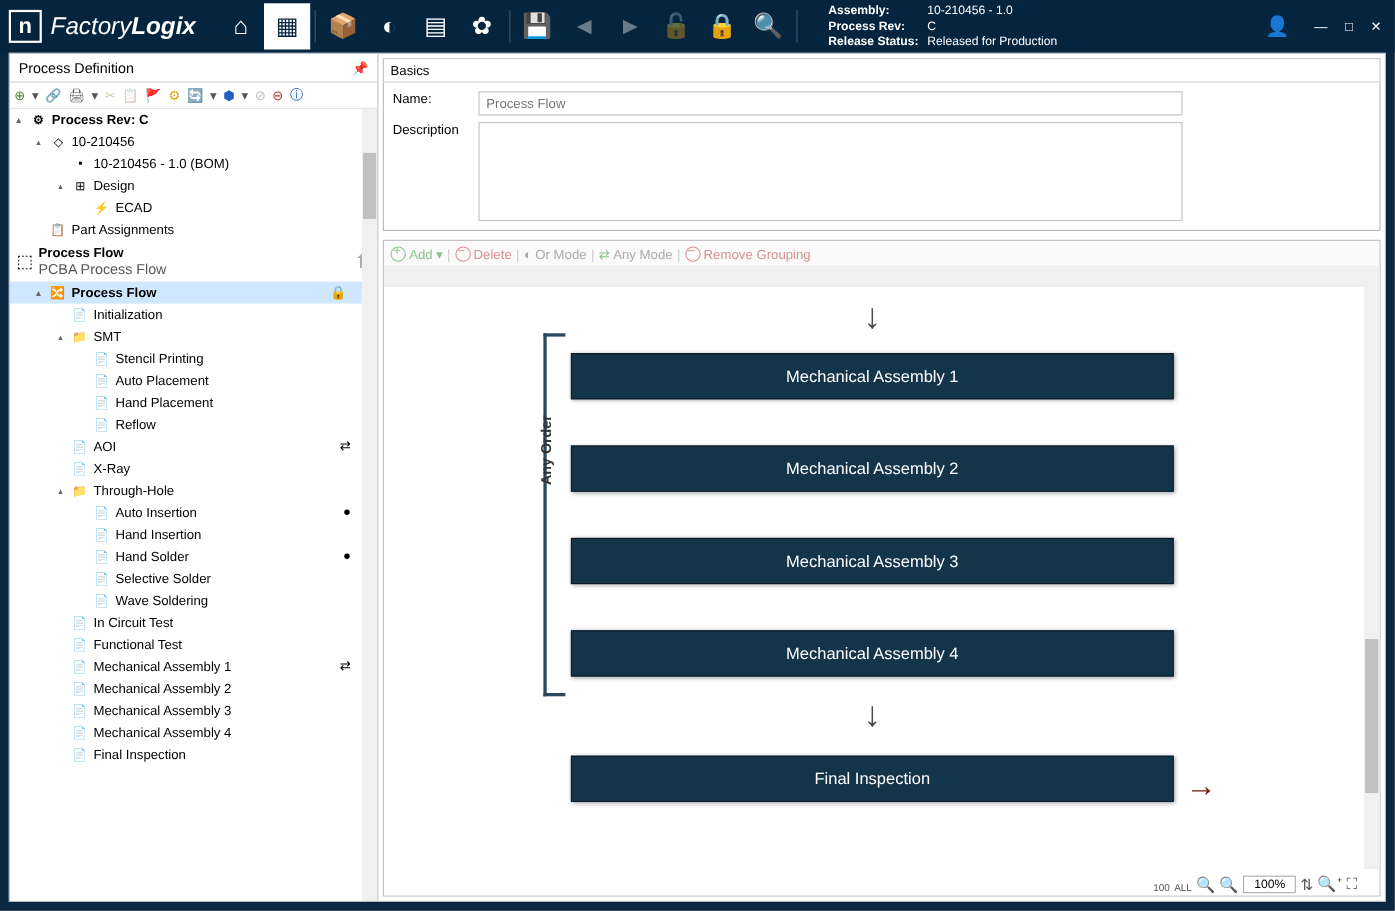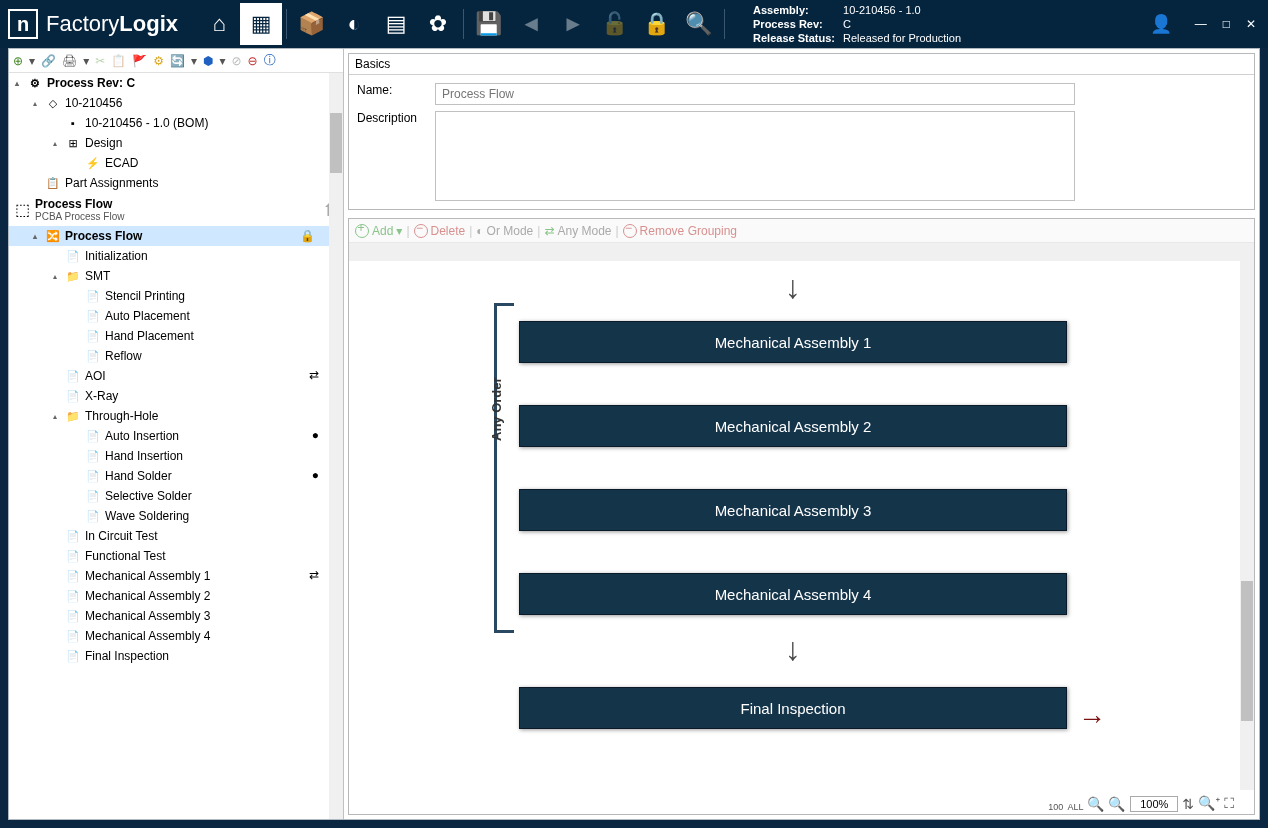--- a/index.html
+++ b/index.html
@@ -1,21 +1,21 @@
 <!DOCTYPE html>
 <html><head>
 <meta charset="utf-8">
 <style>
 * { margin: 0; padding: 0; box-sizing: border-box; font-family: "Segoe UI", Tahoma, sans-serif; }
 body { width: 1268px; height: 828px; background: #0a2640; overflow: hidden; }
 
 
 .titlebar { height: 48px; background: #05253f; color: #fff; display: flex; align-items: center; padding: 0 8px; gap: 8px; }
 .logo-box { width: 30px; height: 30px; border: 2px solid #fff; display: flex; align-items: center; justify-content: center; font-weight: bold; font-size: 20px; }
-.logo-text { font-size: 22px; font-weight: 300; }
+.logo-text { font-size: 22px; font-weight: 300; font-style: italic; }
 .logo-text b { font-weight: 600; }
 .tb-icons { display: flex; gap: 0; align-items: center; margin-left: 12px; }
 .tb-icon { width: 42px; height: 42px; display: flex; align-items: center; justify-content: center; cursor: pointer; font-size: 22px; color: #fff; }
 .tb-icon.active { background: #fff; color: #05253f; }
 .tb-icon.dim { opacity: 0.4; }
 .tb-sep { width: 1px; height: 30px; background: #3a5670; margin: 0 4px; }
 .header-info { margin-left: 16px; font-size: 11px; line-height: 1.3; }
 .header-info div { display: flex; }
 .header-info .lbl { font-weight: bold; width: 90px; }
 .win-controls { margin-left: auto; display: flex; gap: 8px; font-size: 12px; align-items: center; }
@@ -139,20 +139,25 @@
     <div class="tb-icon" style="font-size:18px">👤</div>
     <span>—</span>
     <span>□</span>
     <span>✕</span>
   </div>
 </div>
 
 <div class="main">
 
   <div class="left-panel">
+    <div class="panel-header">
+      <span>Process Definition</span>
+      <span class="spacer"></span>
+      <span class="pin-icon">📌</span>
+    </div>
     <div class="mini-toolbar">
       <span class="green">⊕</span>
         <span>▾</span>
       <span>🔗</span>
       <span>🖨</span>
         <span>▾</span>
       <span class="green" style="opacity:.4">✂</span>
       <span style="opacity:.4">📋</span>
       <span>🚩</span>
       <span class="yellow">⚙</span>
@@ -194,21 +199,21 @@
       <div class="tree-item indent-1">
           <span class="arrow"></span>
           <span class="ticon">📋</span>
           <span>Part Assignments</span>
         </div>
 
       <div class="section-h">
         <span class="hicon">⬚</span>
         <div class="htext">
           <div style="font-weight:bold">Process Flow</div>
-          <div style="font-size:10px;color:#555">PCBA Process Flow</div>
+          <div style="font-size:13px;color:#555">PCBA Process Flow</div>
         </div>
         <span class="harrow">⬆</span>
       </div>
 
       <div style="position:relative">
       <div class="tree-item selected bold indent-1">
             <span class="arrow">▴</span>
             <span class="ticon">🔀</span>
             <span>Process Flow</span>
             <span class="lock">🔒</span>

